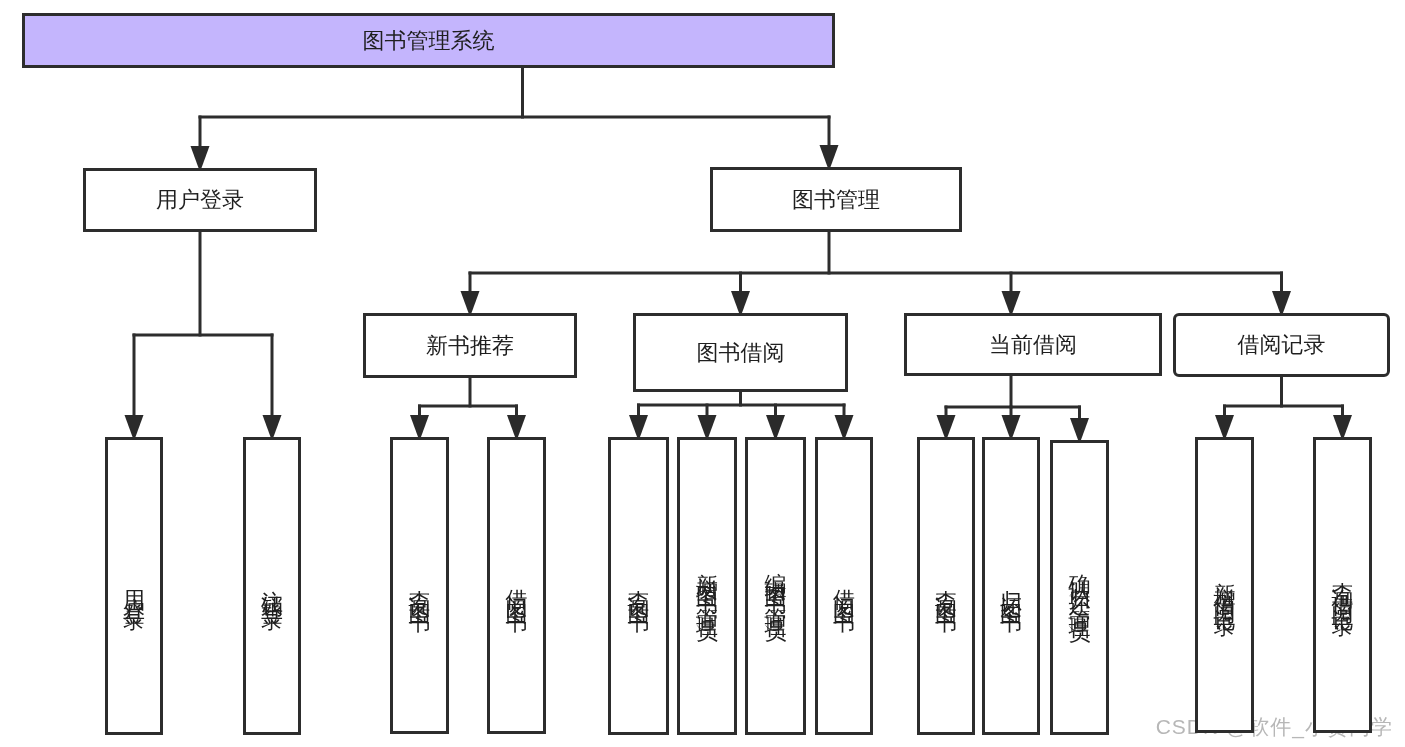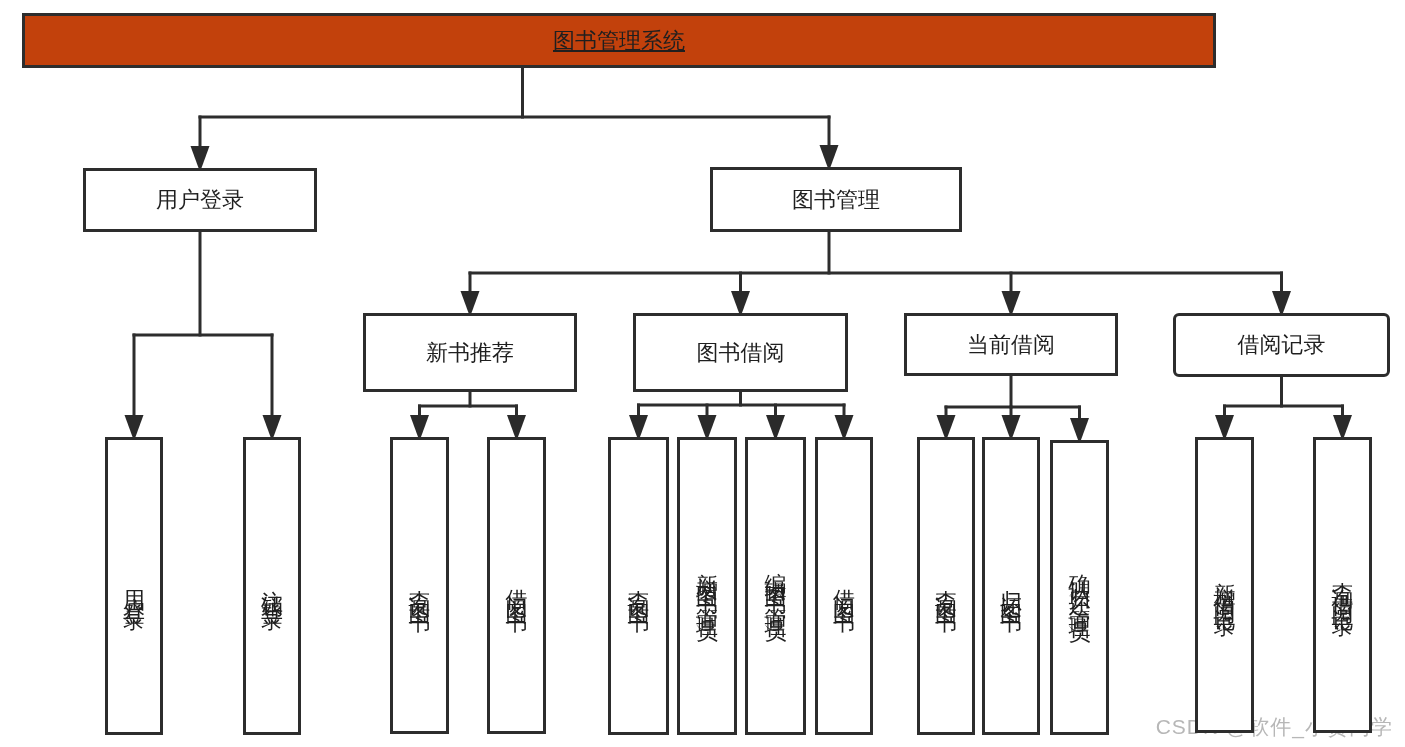--- a/index.html
+++ b/index.html
@@ -108,36 +108,36 @@
       <line x1="1079.5" y1="407" x2="1079.5" y2="428" stroke="#2d2d2d" stroke-width="3" stroke-linecap="square"></line>
       <polygon points="1070,418 1089,418 1079.5,444" fill="#2a2a2a"></polygon>
       <line x1="1281.5" y1="377" x2="1281.5" y2="406" stroke="#2d2d2d" stroke-width="3" stroke-linecap="square"></line>
       <line x1="1224.5" y1="406" x2="1342.5" y2="406" stroke="#2d2d2d" stroke-width="3" stroke-linecap="square"></line>
       <line x1="1224.5" y1="406" x2="1224.5" y2="425" stroke="#2d2d2d" stroke-width="3" stroke-linecap="square"></line>
       <polygon points="1215,415 1234,415 1224.5,441" fill="#2a2a2a"></polygon>
       <line x1="1342.5" y1="406" x2="1342.5" y2="425" stroke="#2d2d2d" stroke-width="3" stroke-linecap="square"></line>
       <polygon points="1333,415 1352,415 1342.5,441" fill="#2a2a2a"></polygon>
     </svg>
   <div class="watermark">CSDN @软件_小贺同学</div>
-<div class="node" style="left: 22px; top: 13px; width: 1194px; height: 55px; border-color: rgb(45, 45, 45); background: #c2410c; color: rgb(31, 31, 31); text-decoration: underline;">
+<div class="node" style="left: 22px; top: 13px; width: 813px; height: 55px; border-color: rgb(45, 45, 45); background: #c4b5fd; color: rgb(31, 31, 31);">
       <span class="lbl">图书管理系统</span>
     </div>
     <div class="node" style="left: 83px; top: 168px; width: 234px; height: 64px; border-color: rgb(45, 45, 45); background: rgb(255, 255, 255); color: rgb(31, 31, 31);">
       <span class="lbl">用户登录</span>
     </div>
     <div class="node" style="left: 710px; top: 167px; width: 252px; height: 65px; border-color: rgb(45, 45, 45); background: rgb(255, 255, 255); color: rgb(31, 31, 31);">
       <span class="lbl">图书管理</span>
     </div>
-    <div class="node" style="left: 363px; top: 313px; width: 214px; height: 79px; border-color: rgb(45, 45, 45); background: rgb(255, 255, 255); color: rgb(31, 31, 31);">
+    <div class="node" style="left: 363px; top: 313px; width: 214px; height: 65px; border-color: rgb(45, 45, 45); background: rgb(255, 255, 255); color: rgb(31, 31, 31);">
       <span class="lbl">新书推荐</span>
     </div>
     <div class="node" style="left: 633px; top: 313px; width: 215px; height: 79px; border-color: rgb(45, 45, 45); background: rgb(255, 255, 255); color: rgb(31, 31, 31);">
       <span class="lbl">图书借阅</span>
     </div>
-    <div class="node" style="left: 904px; top: 313px; width: 214px; height: 63px; border-color: rgb(45, 45, 45); background: rgb(255, 255, 255); color: rgb(31, 31, 31);">
+    <div class="node" style="left: 904px; top: 313px; width: 258px; height: 63px; border-color: rgb(45, 45, 45); background: rgb(255, 255, 255); color: rgb(31, 31, 31);">
       <span class="lbl">当前借阅</span>
     </div>
     <div class="node" style="left: 1173px; top: 313px; width: 217px; height: 64px; border-color: rgb(45, 45, 45); background: rgb(255, 255, 255); color: rgb(31, 31, 31); border-radius: 6px;">
       <span class="lbl">借阅记录</span>
     </div>
     <div class="node vertical" style="left: 105px; top: 437px; width: 58px; height: 298px; border-color: rgb(45, 45, 45); background: rgb(255, 255, 255); color: rgb(31, 31, 31);">
       <span class="lbl">用户登录</span>
     </div>
     <div class="node vertical" style="left: 243px; top: 437px; width: 58px; height: 298px; border-color: rgb(45, 45, 45); background: rgb(255, 255, 255); color: rgb(31, 31, 31);">
       <span class="lbl">注销登录</span>

